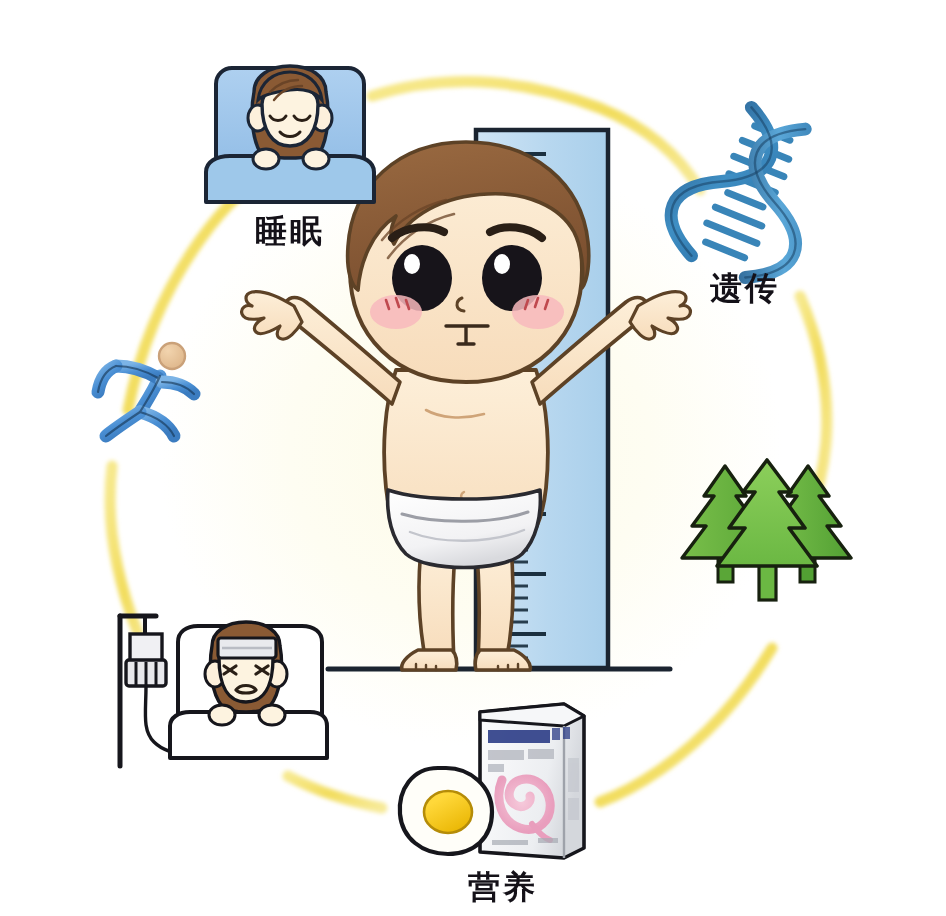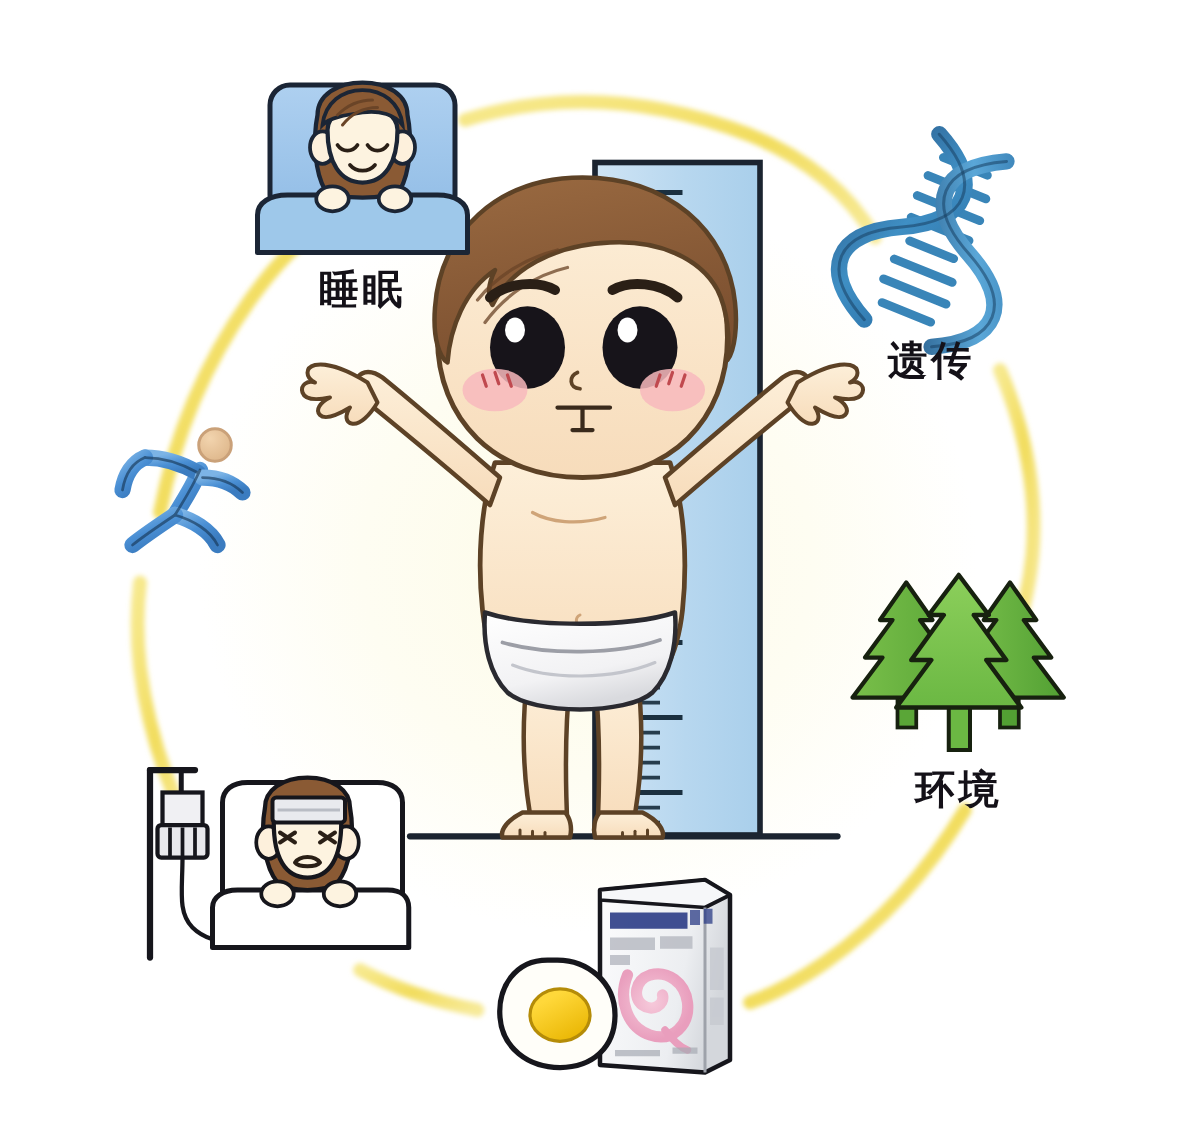--- a/index.html
+++ b/index.html
@@ -341,21 +341,20 @@
       <g>
         <rect x="122" y="92" width="15" height="32" fill="#52a033" stroke="#17210f" stroke-width="3"></rect>
         <path d="M130,8 L151,38 L141,38 L163,68 L149,68 L173,100 L87,100 L111,68 L97,68 L119,38 L109,38 Z" fill="url(#treeR)" stroke="#17210f" stroke-width="3.4" stroke-linejoin="round"></path>
       </g>
 
       <g>
         <rect x="81" y="100" width="17" height="42" fill="#6bb843" stroke="#17210f" stroke-width="3.2"></rect>
         <path d="M89,2 L113,34 L101,34 L127,70 L111,70 L139,108 L39,108 L67,70 L51,70 L77,34 L65,34 Z" fill="url(#treeC)" stroke="#17210f" stroke-width="3.6" stroke-linejoin="round"></path>
       </g>
     </svg>
-    <div class="label" style="left:0;top:152px;width:178px;">环境</div>
   </div>
 
   <div class="node" style="left:398px;top:698px;width:210px;height:215px;">
     <svg width="210" height="165" viewBox="0 0 210 165">
       <defs>
         <linearGradient id="boxG" x1="0" y1="0" x2="1" y2="0.3">
           <stop offset="0%" stop-color="#fcfcfd"></stop>
           <stop offset="72%" stop-color="#eceef1"></stop>
           <stop offset="100%" stop-color="#d4d7dc"></stop>
         </linearGradient>
@@ -400,20 +399,21 @@
           <rect x="140" y="140" width="20" height="5"></rect>
         </g>
       </g>
 
       <g>
         <path d="M40,70 C14,70 0,92 2,116 C4,140 24,156 50,156
                  C76,156 94,140 94,114 C94,88 72,70 48,70 Z" fill="#fffef9" stroke="#16161c" stroke-width="4.2" stroke-linejoin="round"></path>
         <ellipse cx="50" cy="114" rx="24" ry="21" fill="url(#yolkG)" stroke="#b58c08" stroke-width="2.6"></ellipse>
       </g>
     </svg>
+    <div class="label" style="left:0;top:168px;width:210px;">营养</div>
   </div>
 
   <div class="node" style="left:112px;top:608px;width:215px;height:220px;">
     <svg width="215" height="170" viewBox="0 0 215 170">
 
       <g>
         <path d="M8,8 L8,158" fill="none" stroke="#16161c" stroke-width="5" stroke-linecap="round"></path>
         <path d="M8,8 L44,8" fill="none" stroke="#16161c" stroke-width="5" stroke-linecap="round"></path>
         <path d="M33,8 L33,26" fill="none" stroke="#16161c" stroke-width="4"></path>
 

